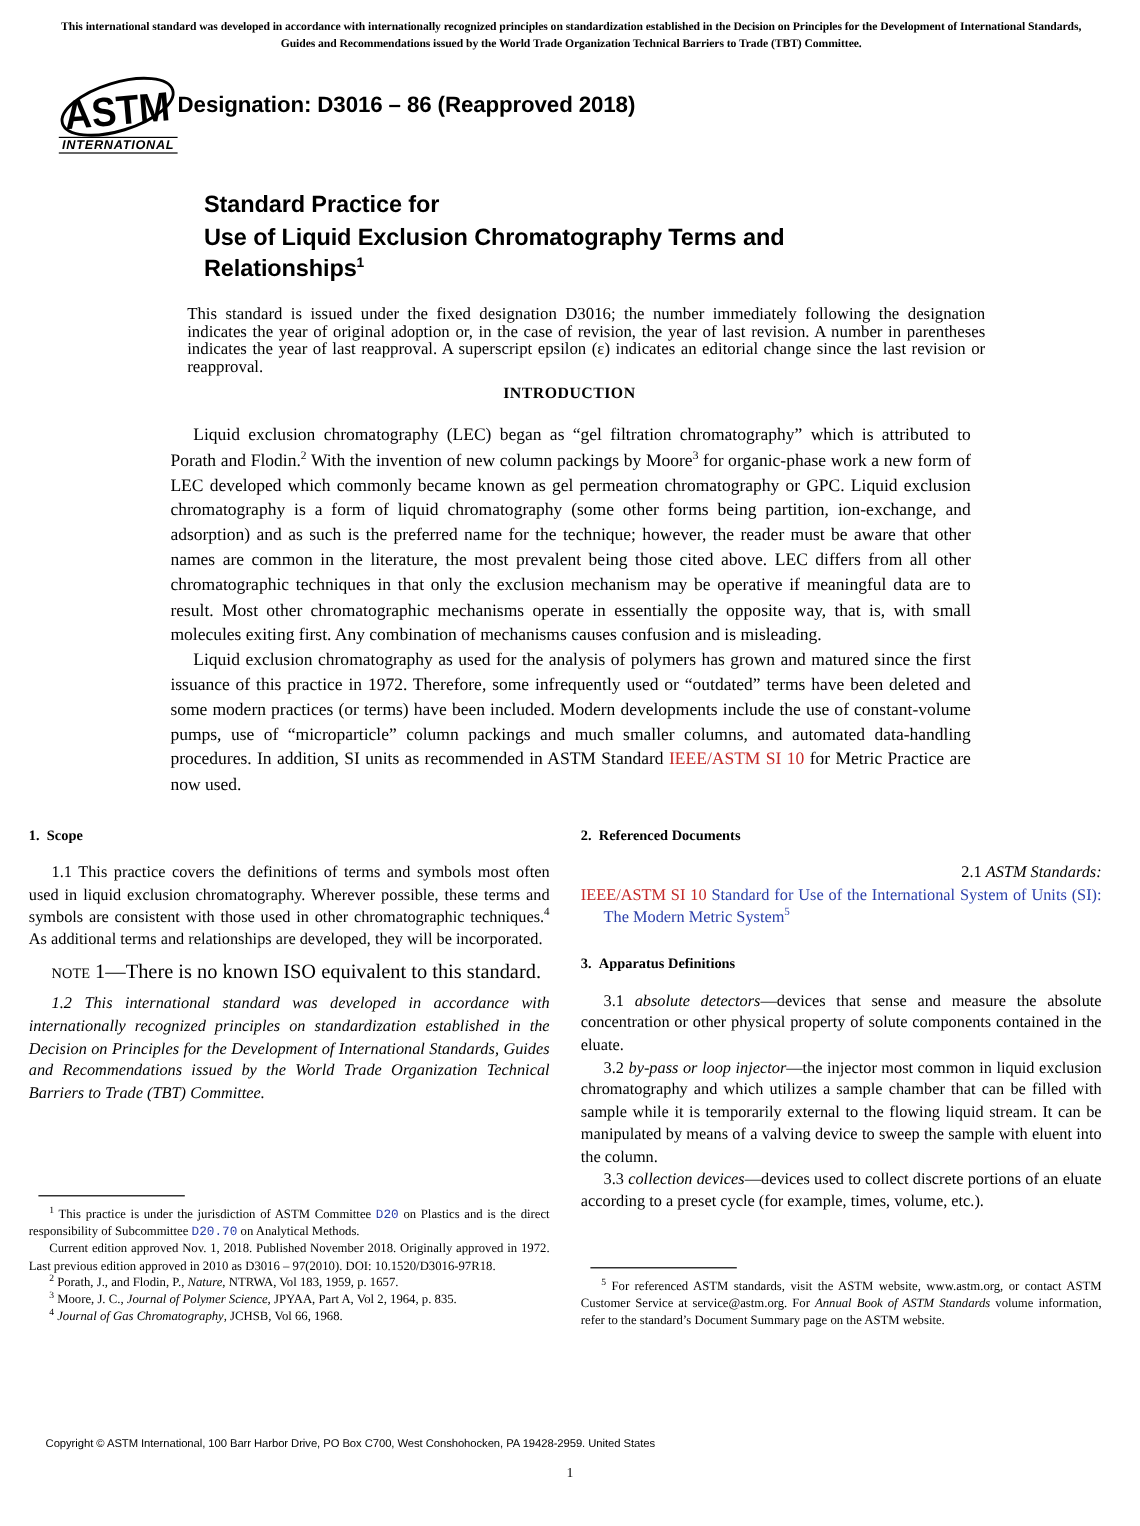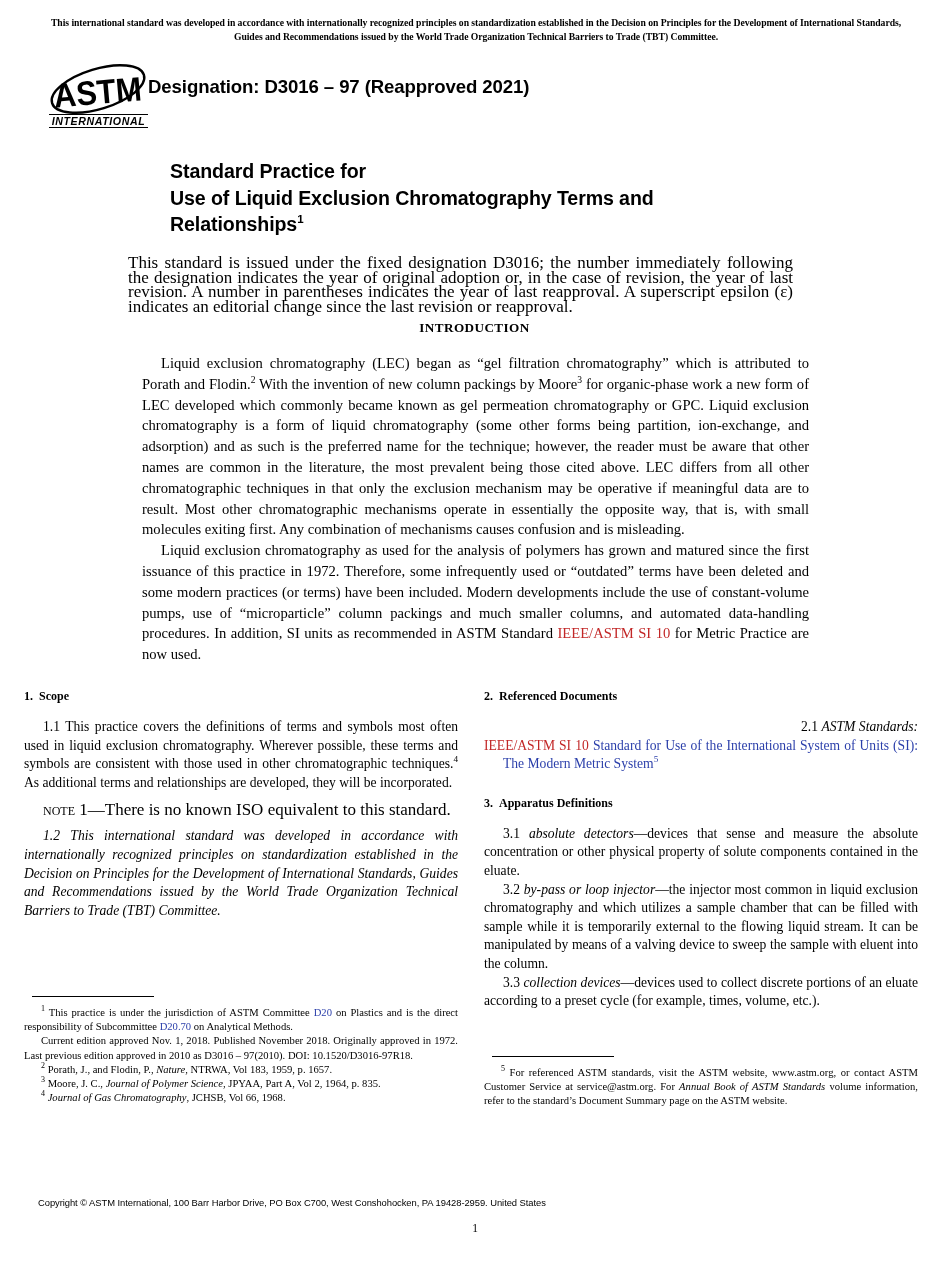--- a/index.html
+++ b/index.html
@@ -91,24 +91,24 @@
   }
   .doc-title sup {
     font-size: 11.5px;
     vertical-align: super;
     line-height: 0;
   }
 
   
   .issuance {
     position: absolute;
-    left: 128px;
+    left: 156px;
     top: 256px;
     width: 665px;
-    font-size: 17px;
+    font-size: 14px;
     line-height: 14.6px;
     text-align: justify;
     text-align-last: left;
   }
 
   
   .intro-heading {
     position: absolute;
     left: 142px;
     top: 320px;
@@ -232,21 +232,21 @@
     text-indent: 17px;
     text-align: justify;
     text-align-last: left;
   }
   .fn sup {
     font-size: 8px;
     vertical-align: super;
     line-height: 0;
   }
   .fn .it { font-style: italic; }
-  .fn .lnk-blue { color: #2b3faa; }
+  .fn .lnk-blue { color: #2b3faa; font-family: Liberation Mono, monospace; }
 
   
   .copyright {
     position: absolute;
     left: 38px;
     top: 1197px;
     font-family: "Liberation Sans", sans-serif;
     font-size: 9.4px;
     letter-spacing: -0.05px;
   }
@@ -271,21 +271,21 @@
       <svg width="104" height="55" viewBox="0 0 104 55" xmlns="http://www.w3.org/2000/svg">
         <ellipse cx="52" cy="27" rx="48" ry="20" fill="none" stroke="#000" stroke-width="2.4" transform="rotate(-17 52 27)"></ellipse>
         <g fill="#000" font-family="Liberation Sans, sans-serif" font-weight="bold" font-size="34" transform="rotate(-5 52 34)">
           <text x="8" y="42" textLength="88" lengthAdjust="spacingAndGlyphs">ASTM</text>
         </g>
       </svg>
     </div>
     <div class="logo-intl">INTERNATIONAL</div>
   </div>
 
-  <div class="designation">Designation: D3016 – 97 (Reapproved 2021)</div>
+  <div class="designation">Designation: D3016 – 86 (Reapproved 2018)</div>
 
   <div class="doc-title">
     <span>Standard Practice for</span><br>
     <span>Use of Liquid Exclusion Chromatography Terms and</span><br>
     <span>Relationships</span><sup>1</sup>
   </div>
 
   <div class="issuance">This standard is issued under the fixed designation D3016; the number immediately following the designation indicates the year of original adoption or, in the case of revision, the year of last revision. A number in parentheses indicates the year of last reapproval. A superscript epsilon (ε) indicates an editorial change since the last revision or reapproval.</div>
 
   <div class="intro-heading">INTRODUCTION</div>

